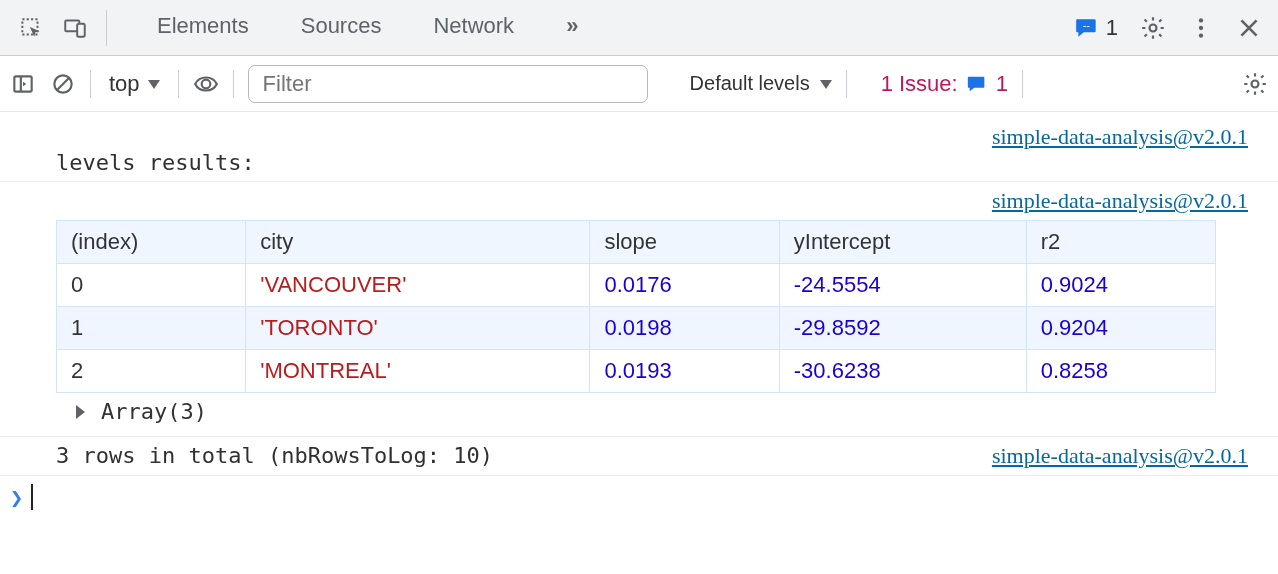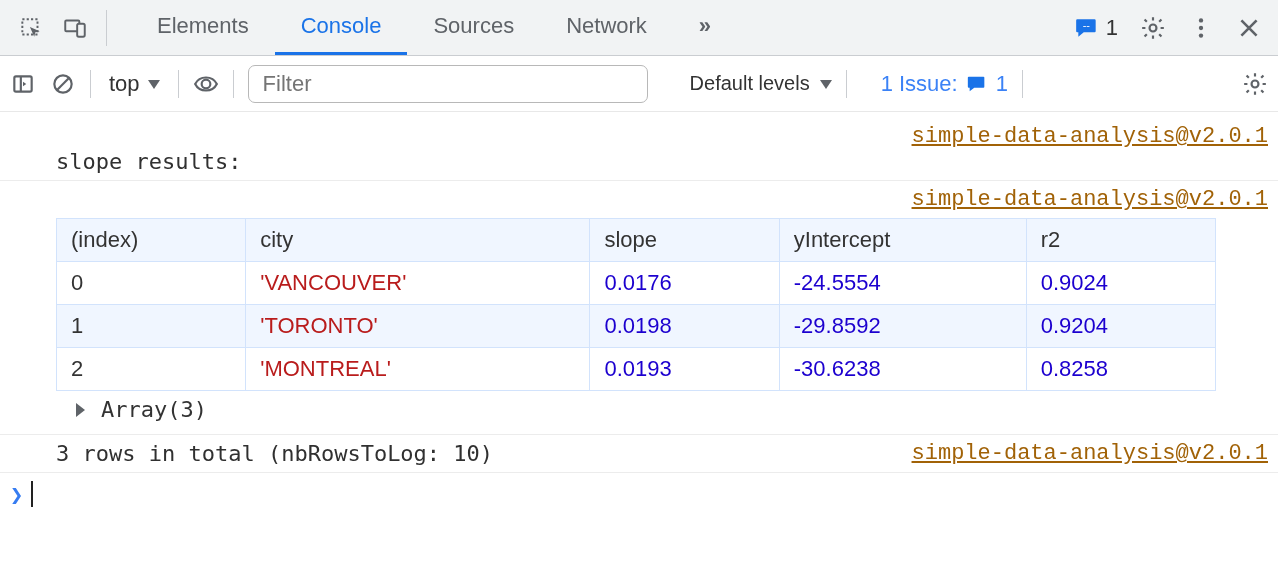--- a/index.html
+++ b/index.html
@@ -103,37 +103,38 @@
     font-family: -apple-system, sans-serif;
     background: #fff;
   }
   .levels {
     display:flex; align-items:center; gap:6px;
     font-size: 20px; color:#333; font-family:-apple-system, sans-serif;
     margin-left: 28px;
   }
   .issues {
     display:flex; align-items:center; gap:8px;
-    font-size: 22px; color:#3b82f6; font-family:-apple-system, sans-serif;
+    font-size: 22px; color:#be185d; font-family:-apple-system, sans-serif;
     margin-left: 20px;
   }
   
   .console-body {
     padding: 6px 0 0 0;
   }
   .msg {
     border-bottom: 1px solid #ececec;
     padding: 6px 10px 6px 56px;
     font-size: 22px;
   }
   .msg .src-link {
     float: right;
-    color: #a16207;
+    margin-right: 20px;
+    color: #0369a1;
     text-decoration: underline;
-    font-family: Liberation Mono, monospace;
+    font-family: Liberation Serif, serif;
     font-size: 22px;
   }
   .msg-label {
     color: #303030;
     font-family: "Menlo","Consolas",monospace;
     font-size: 22px;
     clear: both;
     display: block;
     margin-top: 4px;
   }
@@ -216,21 +217,20 @@
     <span class="ico">
       <svg viewBox="0 0 24 24" fill="none" stroke="#5f6368" stroke-width="1.8">
         <rect x="3" y="5" width="13" height="10" rx="1"></rect>
         <rect x="14" y="8" width="7" height="12" rx="1.5" fill="#f1f3f4"></rect>
       </svg>
     </span>
   </div>
 
   <div class="tabs">
     <div class="tab">Elements</div>
-    <div class="tab active">Console</div>
     <div class="tab">Sources</div>
     <div class="tab">Network</div>
     <div class="tab" style="font-weight:bold;">»</div>
   </div>
 
   <div class="top-right">
     <span class="badge-count">
       <span class="ico">
         <svg viewBox="0 0 24 24">
             <path d="M3 4 H19 A1 1 0 0 1 20 5 V15 A1 1 0 0 1 19 16 H9 L4 20 V16 H3 A1 1 0 0 1 2 15 V5 A1 1 0 0 1 3 4 Z" fill="#1a73e8"></path>
@@ -306,21 +306,21 @@
       <circle cx="12" cy="12" r="3.2"></circle>
       <path d="M12 2v3M12 19v3M4.2 4.2l2.1 2.1M17.7 17.7l2.1 2.1M2 12h3M19 12h3M4.2 19.8l2.1-2.1M17.7 6.3l2.1-2.1"></path>
     </svg>
   </span>
 </div>
 
 <div class="console-body">
 
   <div class="msg">
     <a class="src-link">simple-data-analysis@v2.0.1</a>
-    <span class="msg-label">slope results:</span>
+    <span class="msg-label">levels results:</span>
   </div>
 
   <div class="msg">
     <a class="src-link">simple-data-analysis@v2.0.1</a>
     <div style="clear:both;"></div>
 
     <div class="tbl-wrap">
       <table class="ctable">
         <thead>
           <tr>

